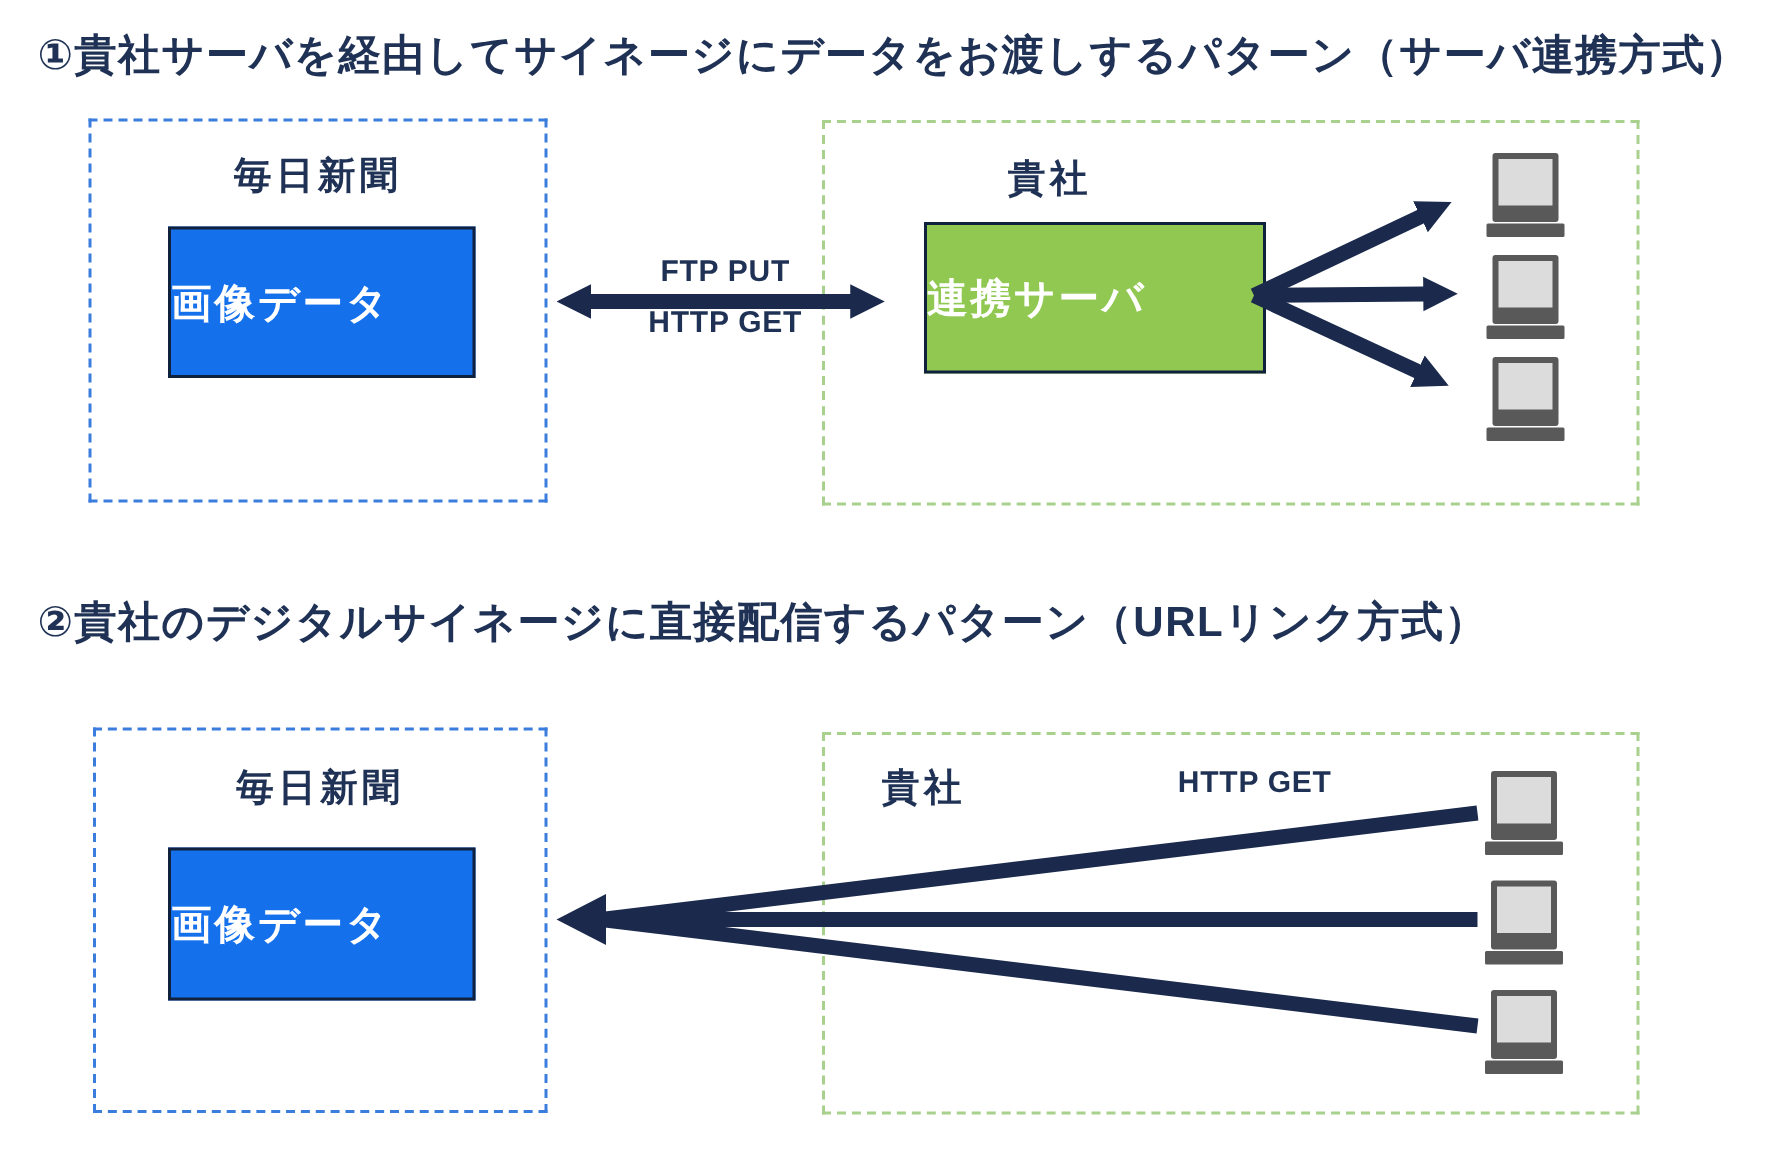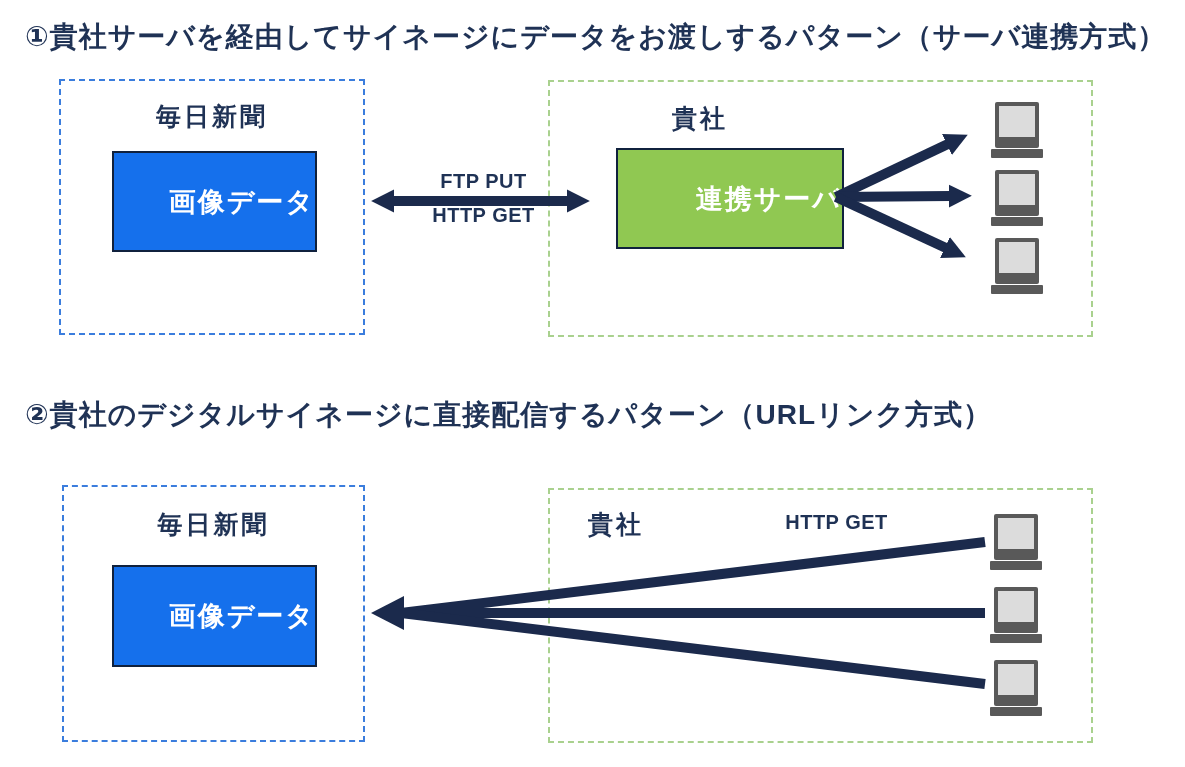--- a/index.html
+++ b/index.html
@@ -13,21 +13,21 @@
     white-space:nowrap;
   }
   .group-box{position:absolute;box-sizing:border-box;}
   .group-box.blue{border:2px dashed var(--blue-dashed-border);}
   .group-box.green{border:2px dashed var(--green-dashed-border);}
   .group-label{
     color:var(--text-navy);font-size:25px;font-weight:bold;letter-spacing:3px;
     white-space:nowrap;text-align:center;font-family:Liberation Mono, monospace;
   }
   .inner-box{
-    position:absolute;box-sizing:border-box;display:flex;align-items:center;justify-content:flex-end;
+    position:absolute;box-sizing:border-box;display:flex;align-items:center;justify-content:flex-start;
     color:#ffffff;font-size:27px;font-weight:bold;letter-spacing:2px;white-space:nowrap;
   }
   .inner-box.blue-fill{background:var(--blue-box-fill);border:2px solid var(--box-edge-navy);}
   .inner-box.green-fill{background:var(--green-box-fill);border:2px solid var(--box-edge-navy);}
   .protocol-label{
     color:var(--text-navy);font-size:20px;font-weight:bold;letter-spacing:0.5px;
     text-align:center;white-space:nowrap;
   }
   #arrows{position:absolute;left:0;top:0;pointer-events:none;}
   #arrows line{stroke:var(--arrow-navy);}

